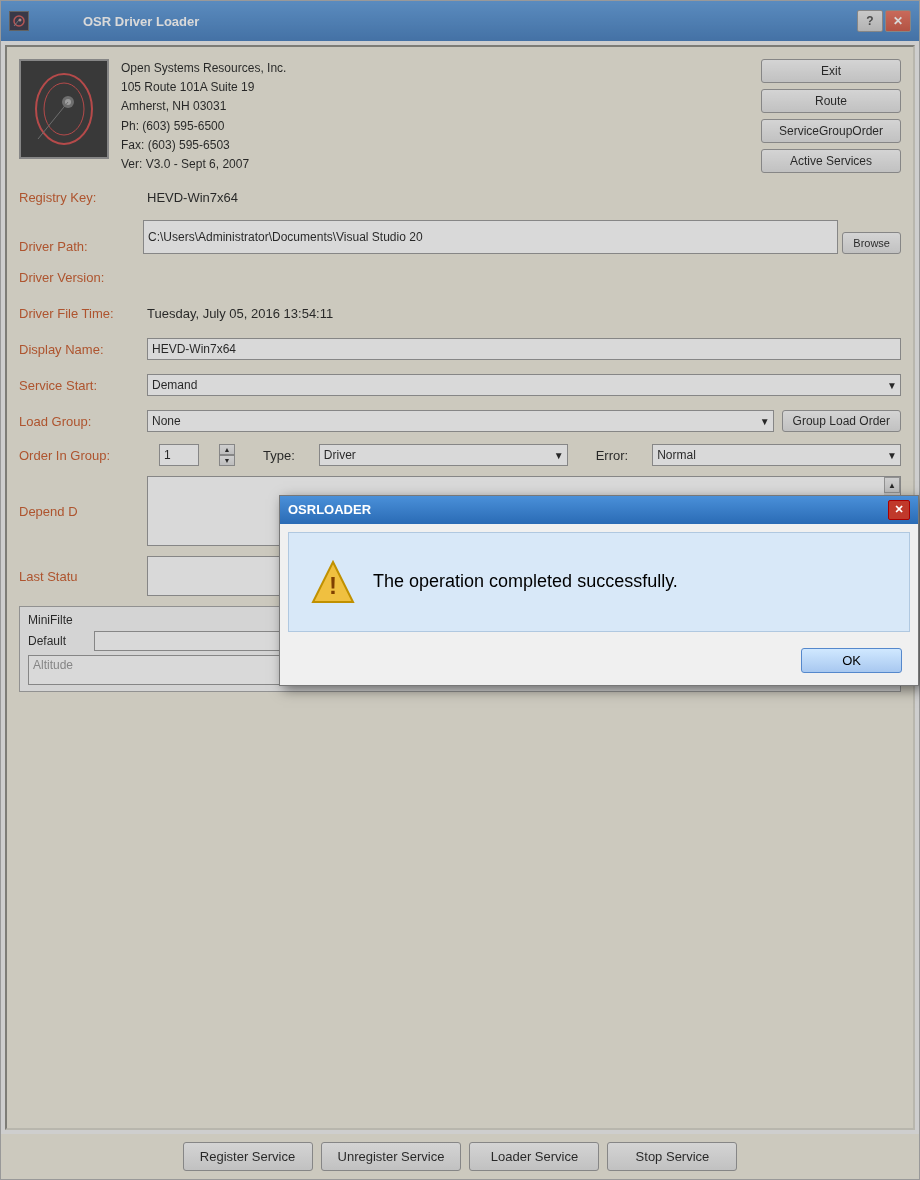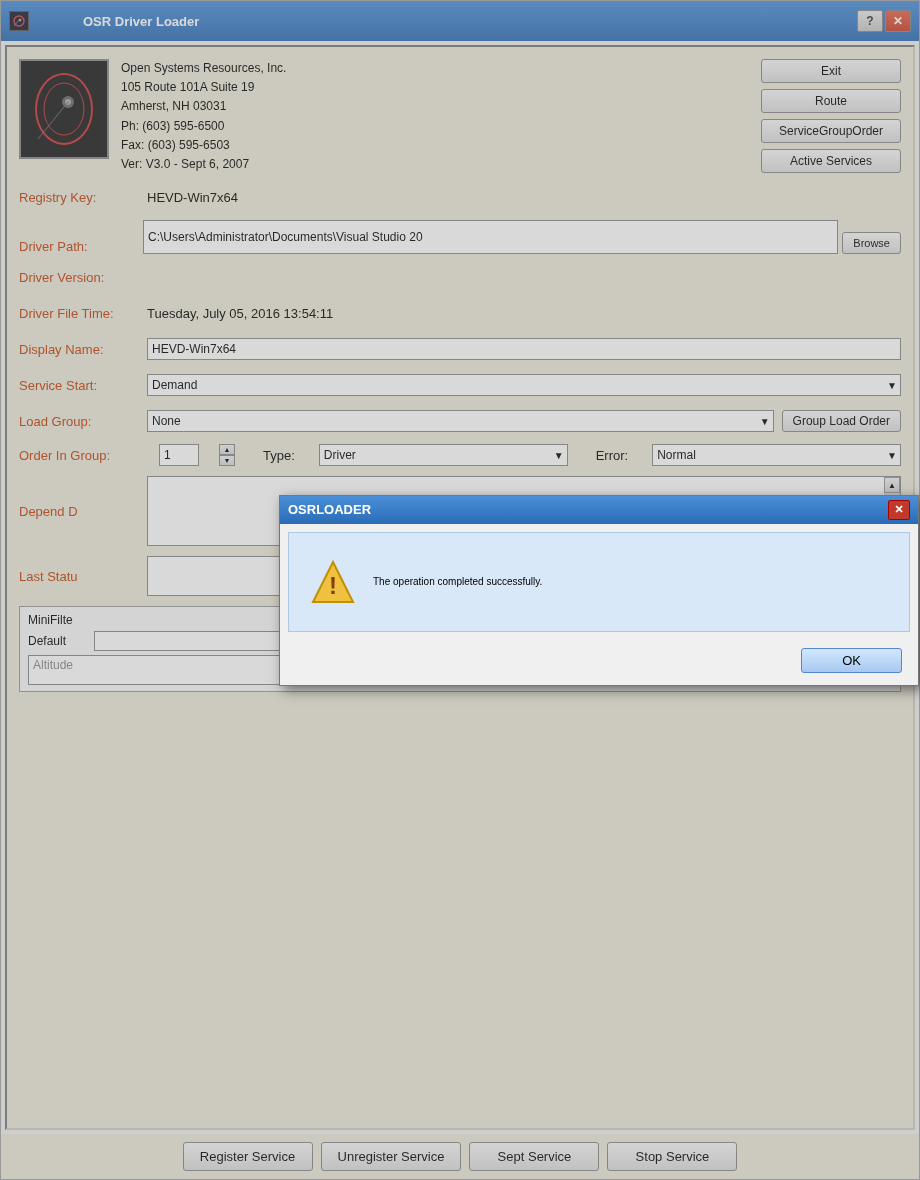--- a/index.html
+++ b/index.html
@@ -369,21 +369,21 @@
       gap: 16px;
       min-height: 100px;
       border: 1px solid #b0c8e0;
     }
     .dialog-icon {
       width: 48px;
       height: 48px;
       flex-shrink: 0;
     }
     .dialog-message {
-      font-size: 10px;
+      font-size: 18px;
       color: #000;
     }
     .dialog-footer {
       display: flex;
       justify-content: flex-end;
       padding: 8px 16px 12px;
     }
     .dialog-ok-btn {
       padding: 4px 40px;
       background: linear-gradient(to bottom, #d0e8ff, #a8c8f0);
@@ -576,21 +576,21 @@
       <div class="altitude-area">
         <span style="color:#888;">Altitude</span>
       </div>
     </div>
 
   </div>
 
   <div class="bottom-buttons">
     <button class="bottom-btn">Register Service</button>
     <button class="bottom-btn">Unregister Service</button>
-    <button class="bottom-btn">Sept Service</button>
+    <button class="bottom-btn">Loader Service</button>
     <button class="bottom-btn">Stop Service</button>
   </div>
 
   <div class="modal-overlay">
     <div class="dialog">
 
       <div class="dialog-titlebar">
         <span class="dialog-titlebar-title">OSRLOADER</span>
         <div class="dialog-close-btn">✕</div>
       </div>

